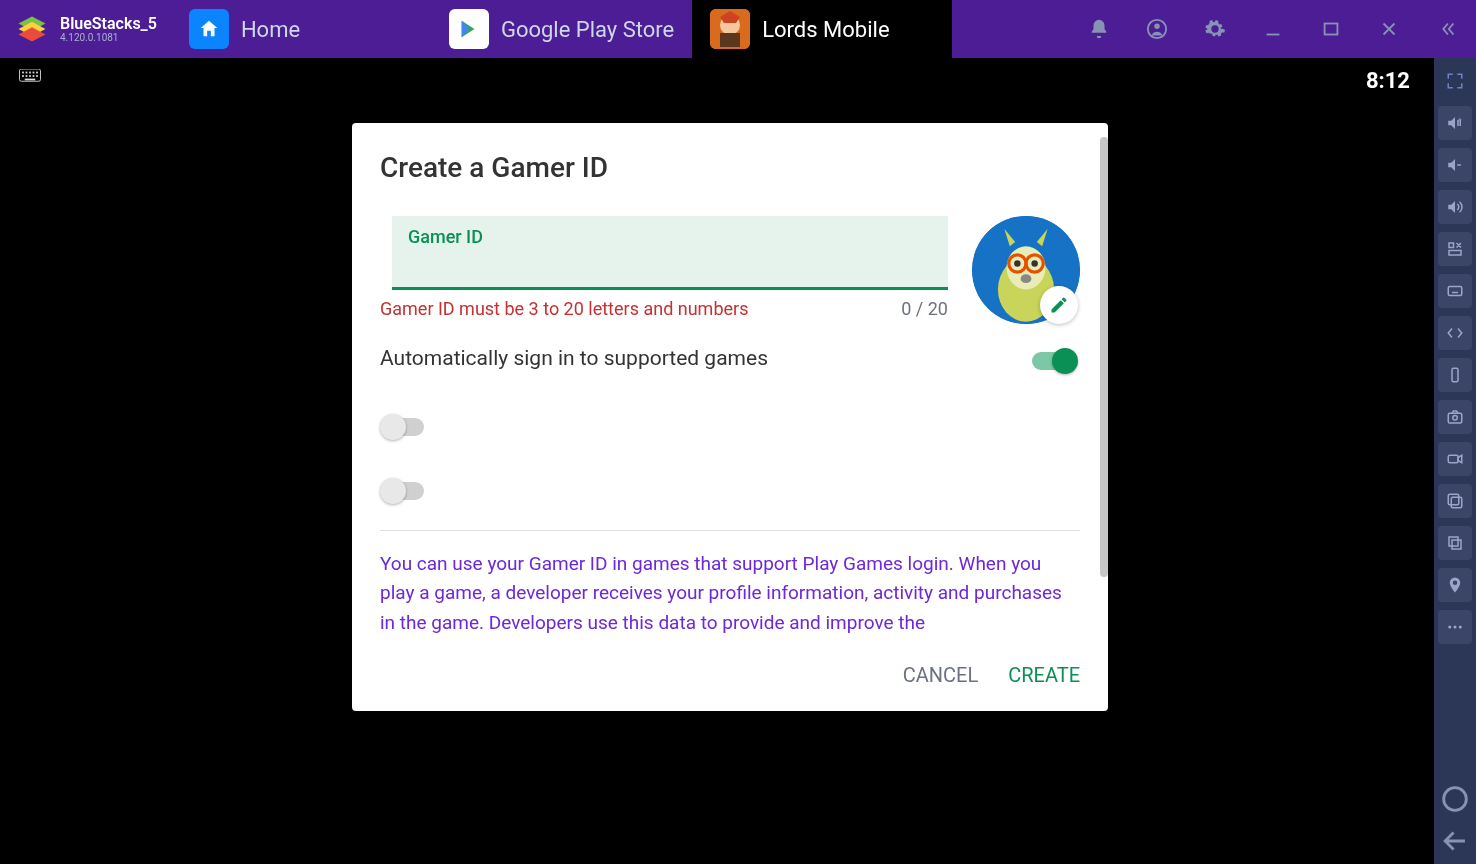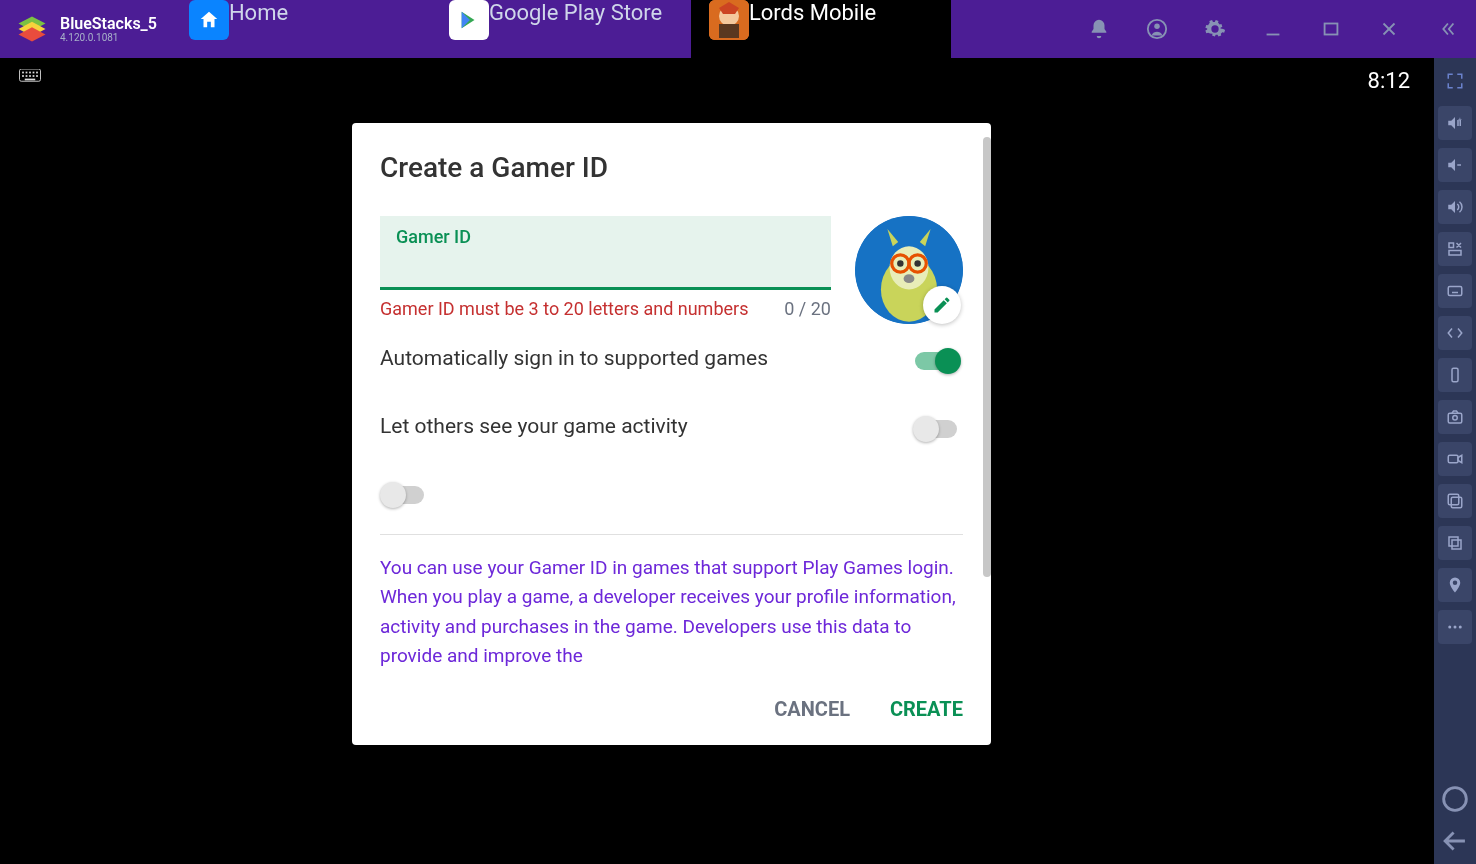--- a/index.html
+++ b/index.html
@@ -31,20 +31,22 @@
   display: flex;
   align-items: center;
   justify-content: center;
 }
 .brand-text { color: #fff; }
 .brand-title { font-weight: 600; font-size: 16px; line-height: 1.1; }
 .brand-version { font-size: 10px; color: #a8b1c9; }
 
 .tab {
   display: flex;
+  align-items: center;
+  gap: 12px;
   height: 100%;
   padding: 0 18px;
   color: #cfd6ea;
   font-size: 22px;
   cursor: pointer;
   min-width: 260px;
 }
 .tab.active {
   background: #000;
   color: #fff;
@@ -93,29 +95,29 @@
   top: 10px;
   left: 18px;
   color: #ddd;
 }
 .status-time {
   position: absolute;
   top: 10px;
   right: 24px;
   color: #fff;
   font-size: 22px;
-  font-weight: 400;
+  font-weight: 700;
 }
 
 
 .modal {
   position: absolute;
   top: 65px;
   left: 352px;
-  width: 639px;
+  width: 756px;
   background: #fff;
   border-radius: 4px;
   box-shadow: 0 10px 30px rgba(0,0,0,0.3);
   padding: 28px 0 20px 0;
 }
 .modal-inner { padding: 0 28px; }
 .modal-title {
   font-size: 28px;
   font-weight: 500;
   color: #333;
@@ -126,20 +128,21 @@
   align-items: flex-start;
   gap: 24px;
 }
 .gamer-input-wrap {
   flex: 1;
 }
 .gamer-input-box {
   background: #e6f3ed;
   border-bottom: 3px solid #0a9055;
   padding: 10px 16px 6px 16px;
+  margin-left: 12px;
 }
 .gamer-input-label {
   color: #0a9055;
   font-size: 18px;
   font-weight: 500;
   margin-bottom: 6px;
 }
 .gamer-input-actual {
   border: none;
   background: transparent;
@@ -232,24 +235,24 @@
   margin: 10px 0 18px 0;
 }
 .disclosure {
   color: #6d28d9;
   font-size: 19px;
   line-height: 1.55;
 }
 .modal-actions {
   display: flex;
   justify-content: flex-end;
-  gap: 40px;
+  gap: 30px;
   padding: 26px 28px 4px 28px;
   font-size: 20px;
-  font-weight: 700;
+  font-weight: 400;
 }
 .btn-cancel { color: #6b7280; cursor: pointer; }
 .btn-create { color: #0a9055; cursor: pointer; }
 
 
 .sidebar {
   width: 42px;
   background: #2c3656;
   display: flex;
   flex-direction: column;
@@ -442,21 +445,20 @@
         </div>
 
         <div class="toggle-row">
           <span>Automatically sign in to supported games</span>
           <div class="toggle on">
               <div class="toggle-track"></div>
               <div class="toggle-thumb"></div>
             </div>
         </div>
         <div class="toggle-row">
-          <span>Let others see your game activity</span>
           <div class="toggle">
               <div class="toggle-track"></div>
               <div class="toggle-thumb"></div>
             </div>
         </div>
         <div class="toggle-row">
           <div class="toggle">
               <div class="toggle-track"></div>
               <div class="toggle-thumb"></div>
             </div>

